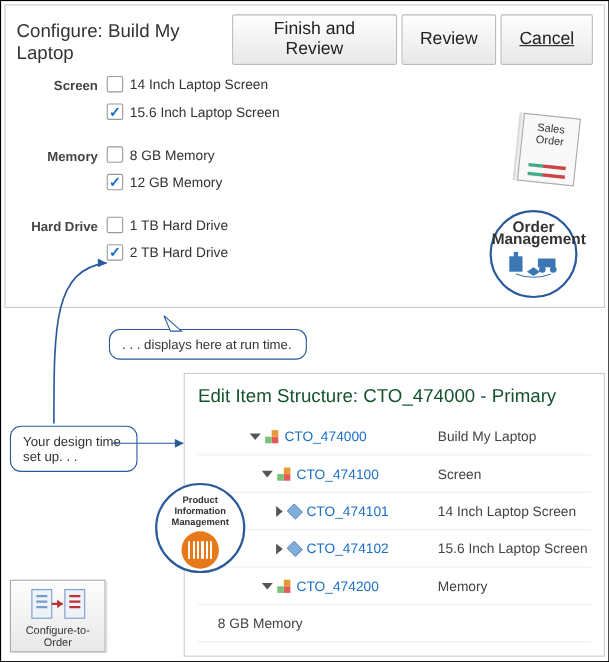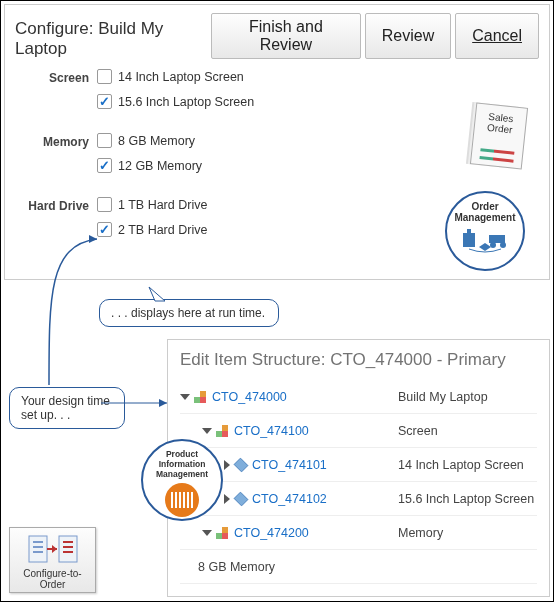--- a/index.html
+++ b/index.html
@@ -124,21 +124,21 @@
     top: 186px;
     width: 80px;
     height: 80px;
     border: 2px solid #2a5a9a;
     border-radius: 50%;
     background: #fff;
     text-align: center;
     padding-top: 8px;
   }
   .order-mgmt-label {
-    font-size: 10px;
+    font-size: 14px;
     font-weight: bold;
     color: #333;
     line-height: 11px;
   }
   .order-mgmt svg { margin-top: 2px; }
   
   .callout {
     position: absolute;
     border: 1px solid #2a5a9a;
     border-radius: 10px;
@@ -170,21 +170,21 @@
     top: 338px;
     width: 383px;
     height: 258px;
     border: 1px solid #ccc;
     background: #fff;
     padding: 10px 12px;
     overflow: hidden;
   }
   .edit-title {
     font-size: 17px;
-    color: #737373;
+    color: #14532d;
     margin-bottom: 10px;
   }
   .tree-row {
     display: flex;
     align-items: center;
     border-bottom: 1px solid #eee;
     height: 34px;
     font-size: 12.5px;
   }
   .tree-indent { display:inline-block; }
@@ -221,21 +221,21 @@
     transform: rotate(45deg) scale(0.8);
   }
   .node-link {
     color: #1a6fc7;
     cursor: pointer;
   }
   .node-desc {
     color: #444;
     margin-left: 18px;
   }
-  .tree-col1 { width: 200px; display:flex; align-items:center; }
+  .tree-col1 { width: 200px; display:flex; align-items:center;justify-content:center; }
   
   .pim {
     position: absolute;
     left: 140px;
     top: 438px;
     width: 82px;
     height: 82px;
     border: 2px solid #2a5a9a;
     border-radius: 50%;
     background: #fff;

